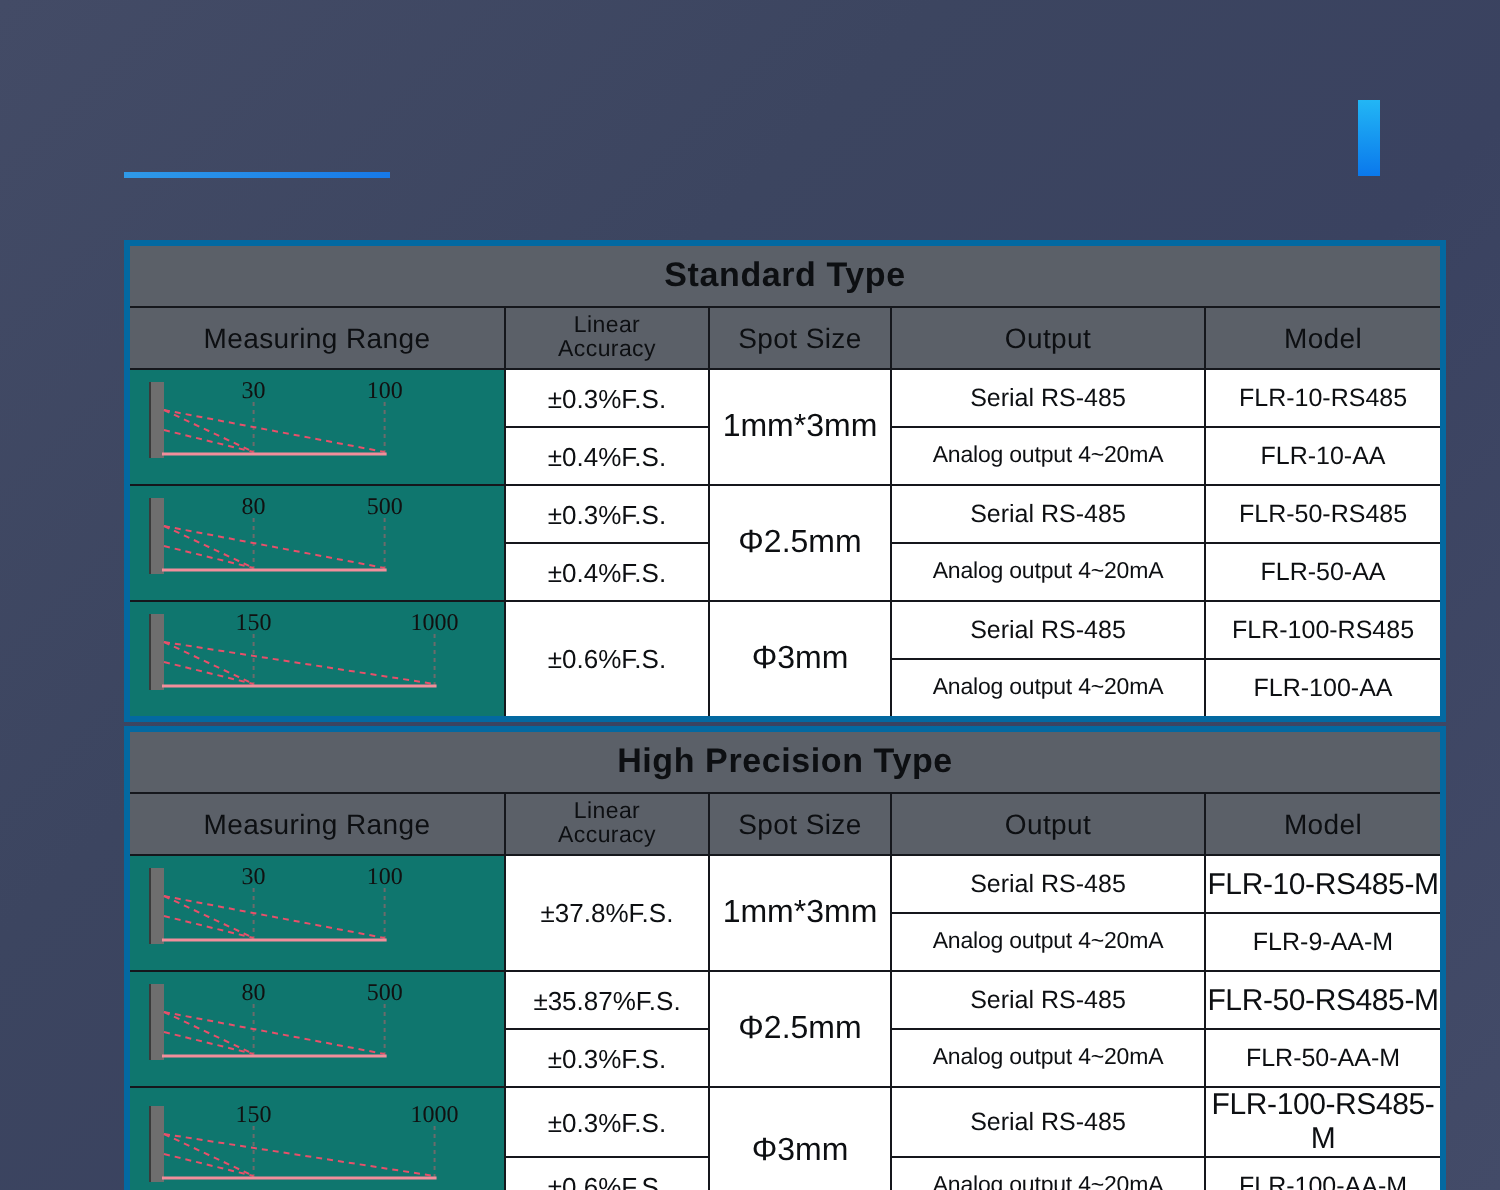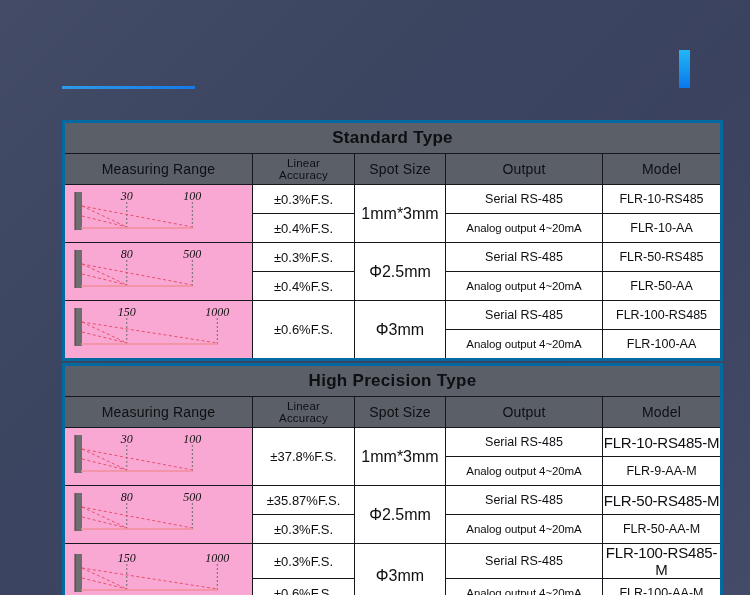--- a/index.html
+++ b/index.html
@@ -52,21 +52,21 @@
   }
   .colhead.small{font-size:11.5px;line-height:12.5px;margin-top:42px;}
   .cell{font-size:12.5px;background:#fff;height:28px;}
   .cell.lin{font-size:13px;}
   .cell.spot{font-size:16px;}
   .cell.out{font-size:12.5px;}
   .cell.mod{font-size:12.5px;}
   .cell.out-small{font-size:11.5px;letter-spacing:-.1px;}
   .cell.mod-small{font-size:15px;letter-spacing:-.2px;}
   
-  .rangecell{padding:0;background:#f9a8d4;font-style:italic;}
+  .rangecell{padding:0;background:#0f766e;}
 </style>
 </head>
 <body>
 
 <div id="page-header">
   <div class="title-rule"></div>
   <div class="accent-bar"></div>
 </div>
 
 <div id="tables-root">

